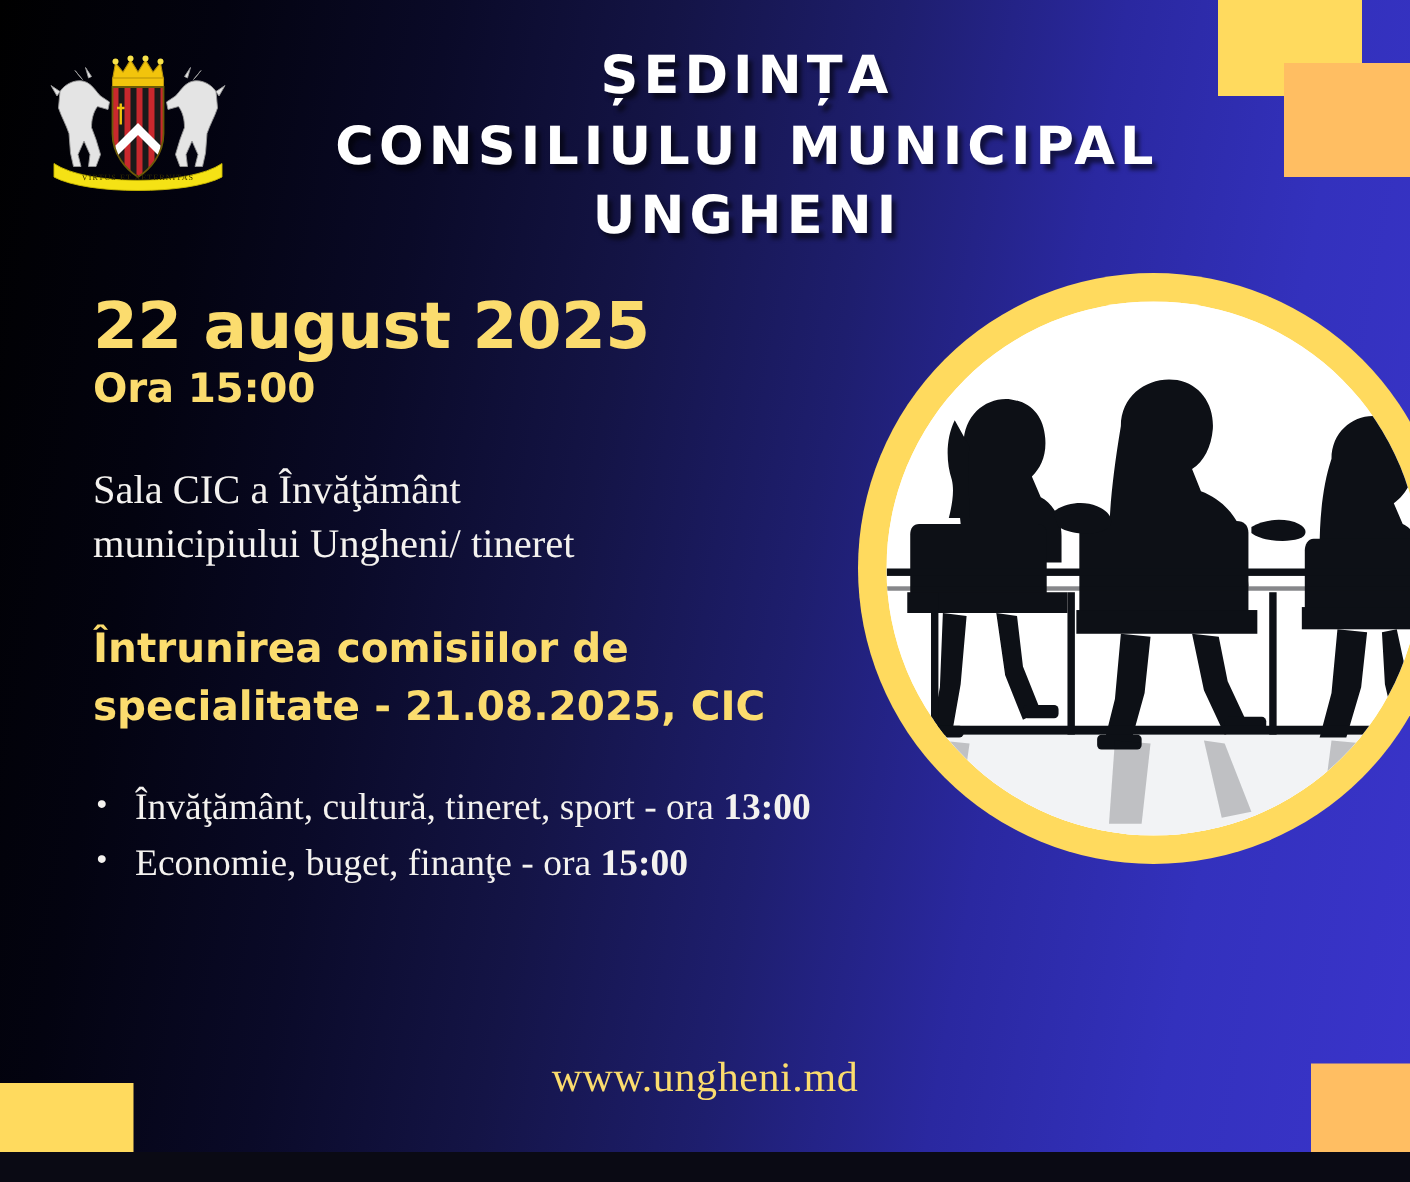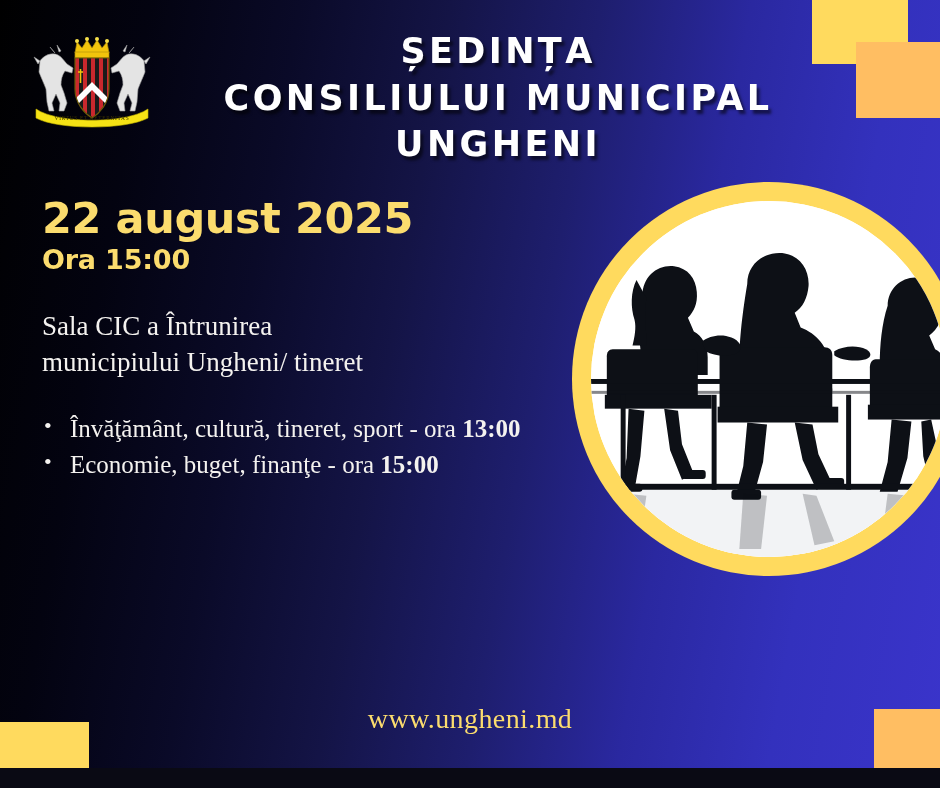--- a/index.html
+++ b/index.html
@@ -62,21 +62,21 @@
   #photo-inner {
     width:100%; height:100%;
     border-radius:50%;
     overflow:hidden;
     background:#ffffff;
     position:relative;
   }
   #photo-inner svg { display:block; width:100%; height:100%; }
 
   
-  #content { position:absolute; left:42px; top:196px; width:500px; }
+  #content { position:absolute; left:62px; top:196px; width:500px; }
 
   #date-line {
     color:#fbdc6e;
     font-family:"DejaVu Sans", sans-serif;
     font-weight:700;
     font-size:43px;
     line-height:1.05;
     letter-spacing:-0.4px;
   }
   #hour-line {
@@ -282,24 +282,28 @@
         </g>
       </svg>
     </div>
   </div>
 
   <div id="content">
     <div id="date-line">22 august 2025</div>
     <div id="hour-line">Ora 15:00</div>
 
     <div id="venue">
-      <div>Sala CIC a  Întrunirea</div>
+      <div>Sala CIC a  Învăţământ</div>
       <div>municipiului Ungheni/ tineret</div>
     </div>
 
+    <div id="commissions-heading">
+      <div>Întrunirea comisiilor de</div>
+      <div>specialitate - 21.08.2025, CIC</div>
+    </div>
 
     <ul id="bullets">
       <li>
         <span>Învăţământ, cultură, tineret, sport - ora </span><b>13:00</b>
       </li>
       <li>
         <span>Economie, buget, finanţe - ora </span><b>15:00</b>
       </li>
     </ul>
   </div>

